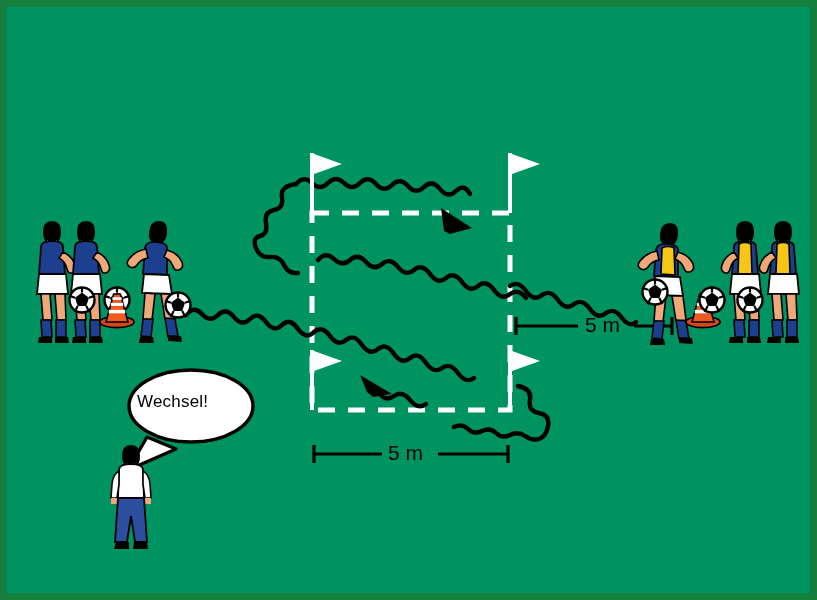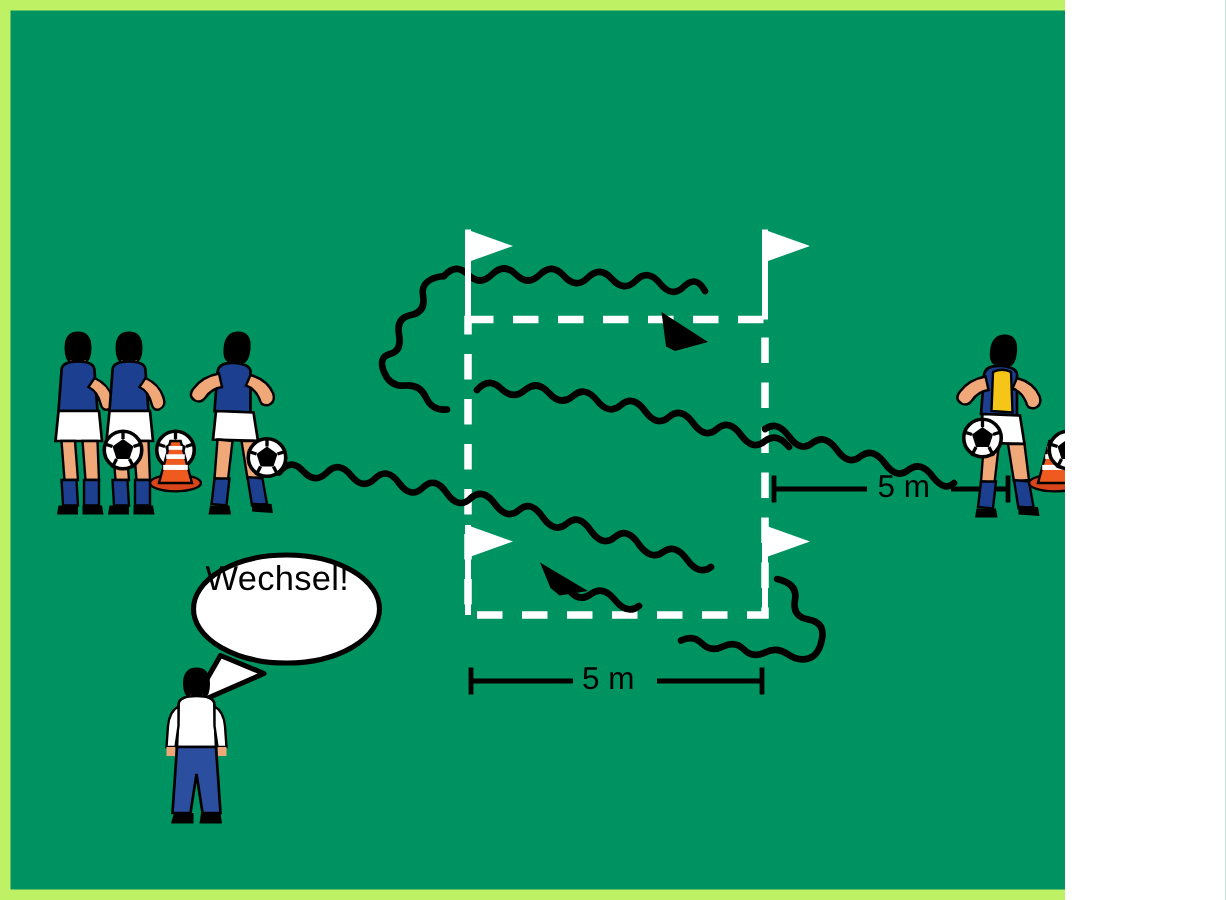--- a/index.html
+++ b/index.html
@@ -1,23 +1,23 @@
 <!DOCTYPE html>
 <html><head>
 <meta charset="utf-8">
 <style>
   html,body{margin:0;padding:0;background:#ffffff;}
   body{font-family:"Liberation Sans",sans-serif;}
-  #stage{position:relative;width:710px;height:600px;overflow:hidden;background:#bef264;}
+  #stage{position:relative;width:817px;height:600px;overflow:hidden;background:#15803d;}
   #pitch{position:absolute;left:7px;top:7px;width:803px;height:586px;background:#009362;}
   #art{position:absolute;left:0;top:0;width:817px;height:600px;}
   .lbl{position:absolute;color:#000;font-family:"Liberation Sans",sans-serif;white-space:nowrap;}
   #dim-right-label{left:585px;top:313px;font-size:21px;}
   #dim-bottom-label{left:388px;top:441px;font-size:21px;}
-  #bubble-text{left:137px;top:372px;font-size:23px;letter-spacing:.2px;}
+  #bubble-text{left:137px;top:392px;font-size:17px;letter-spacing:.2px;}
 </style>
 </head>
 <body>
 
 <div id="stage">
   <div id="pitch"></div>
 
   <svg id="art" viewBox="0 0 817 600" xmlns="http://www.w3.org/2000/svg">
     <defs>
       <g id="ball">

